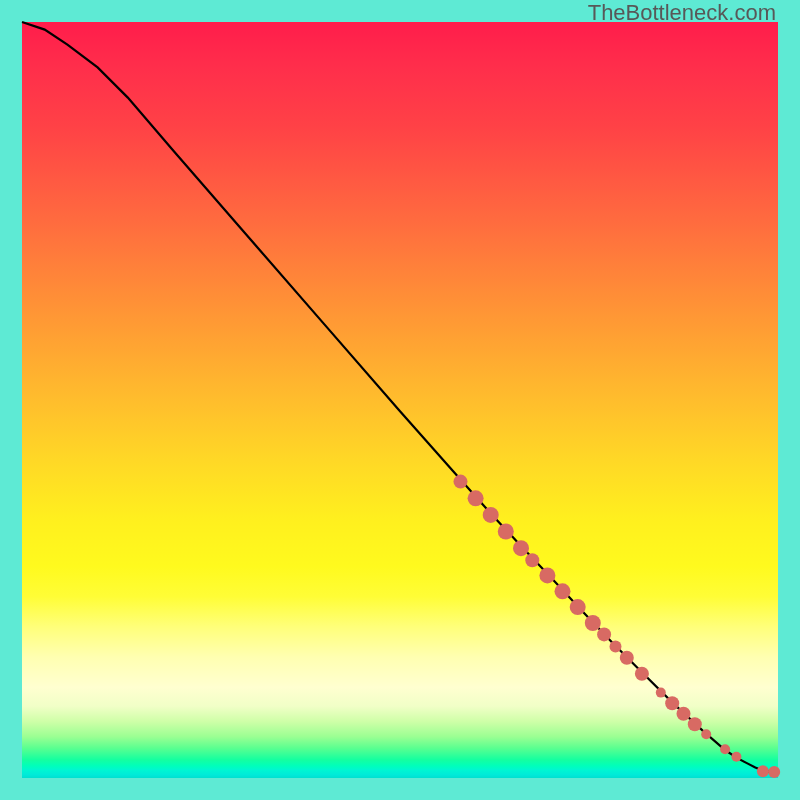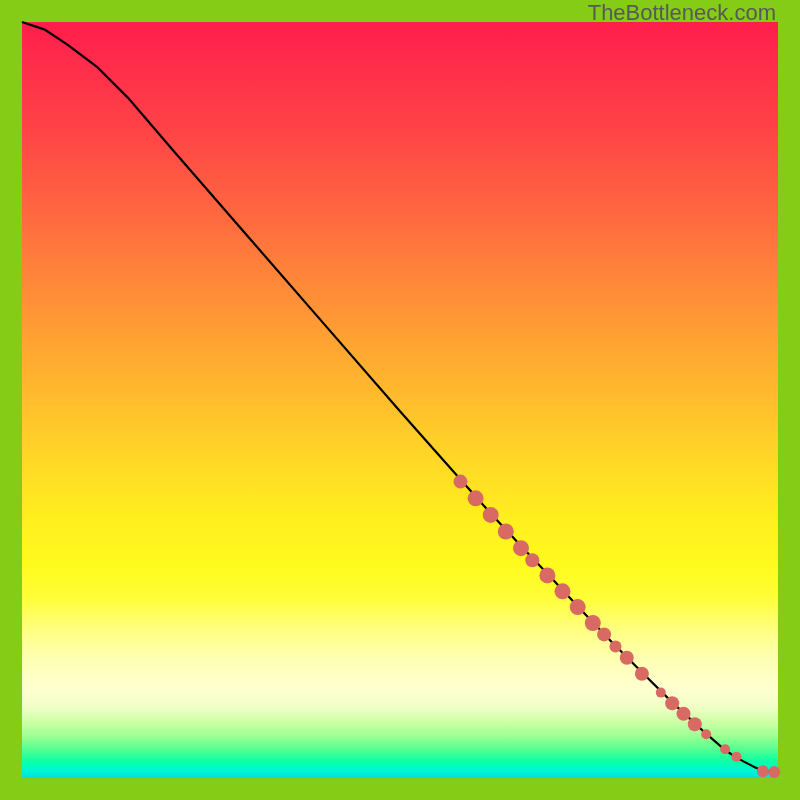--- a/index.html
+++ b/index.html
@@ -8,21 +8,21 @@
     width: 800px;
     height: 800px;
     background: #000;
     overflow: hidden;
     font-family: Arial, Helvetica, sans-serif;
   }
   .frame {
     position: relative;
     width: 800px;
     height: 800px;
-    background: #84cc16;
+    background: #5eead4;
   }
   .plot {
     position: absolute;
     left: 22px;
     top: 22px;
     width: 756px;
     height: 756px;
     
     background: linear-gradient(to bottom,
       #ff1d4b 0%,

